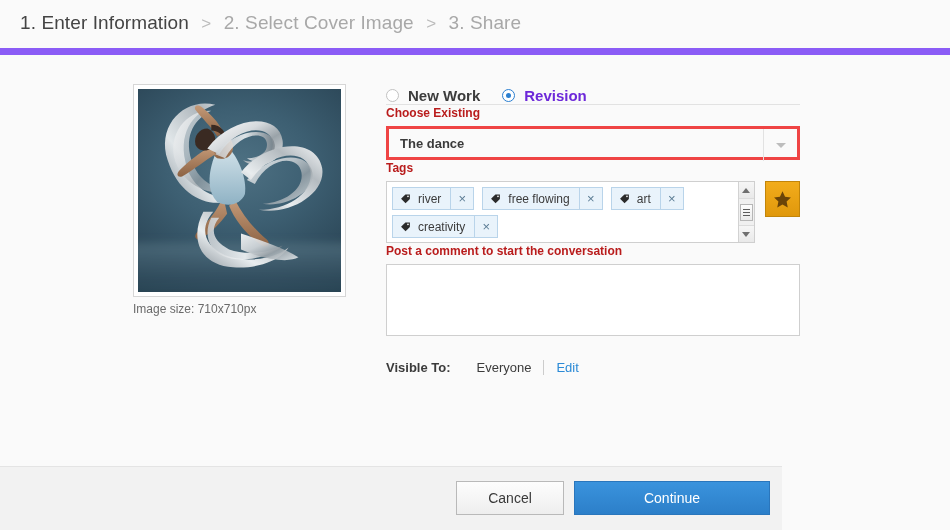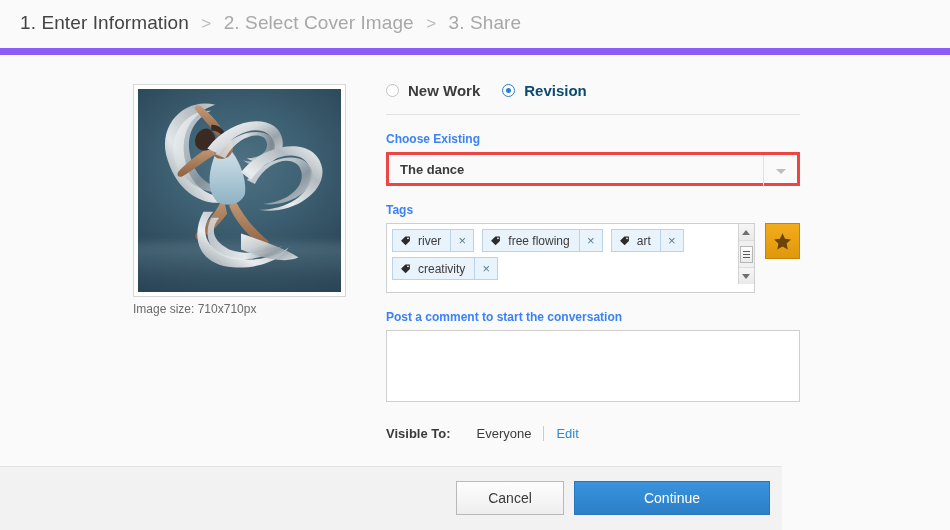--- a/index.html
+++ b/index.html
@@ -110,23 +110,23 @@
   
   .form-col {
     position: absolute;
     left: 386px;
     top: 26px;
     width: 414px;
   }
 
   .radio-row {
     display: flex;
-    align-items: flex-start;
+    align-items: flex-end;
     height: 22px;
-    padding-bottom: 10px;
+    padding-bottom: 0;
     border-bottom: 1px solid #e2e2e2;
   }
   .radio-opt {
     display: flex;
     align-items: center;
     margin-right: 22px;
     cursor: pointer;
   }
   .radio-dot {
     width: 13px; height: 13px;
@@ -145,27 +145,27 @@
     left: 3px; top: 3px;
     width: 5px; height: 5px;
     border-radius: 50%;
     background: #2b7fd0;
   }
   .radio-label {
     font-size: 15px;
     font-weight: bold;
     color: #3c3c3c;
   }
-  .radio-label.selected { color: #0c4a6e; }
+  .radio-label.selected { color: #6d28d9; }
 
   .field-label {
     font-size: 12px;
     font-weight: bold;
-    color: #3b82f6;
-    margin-top: 17px;
+    color: #b91c1c;
+    margin-top: 1px;
     margin-bottom: 6px;
   }
 
   
   .select {
     position: relative;
     width: 414px;
     height: 34px;
     background: #fafafa;
     border: 3px solid #ef4444;
@@ -196,21 +196,21 @@
   }
 
   
   .tags-row {
     display: flex;
     align-items: flex-start;
   }
   .tags-box {
     position: relative;
     width: 374px;
-    height: 70px;
+    height: 62px;
     background: #ffffff;
     border: 1px solid #cfcfcf;
     box-sizing: border-box;
     padding: 5px 5px 0 5px;
     overflow: hidden;
   }
   .tags-inner {
     display: flex;
     flex-wrap: wrap;
     width: 348px;

